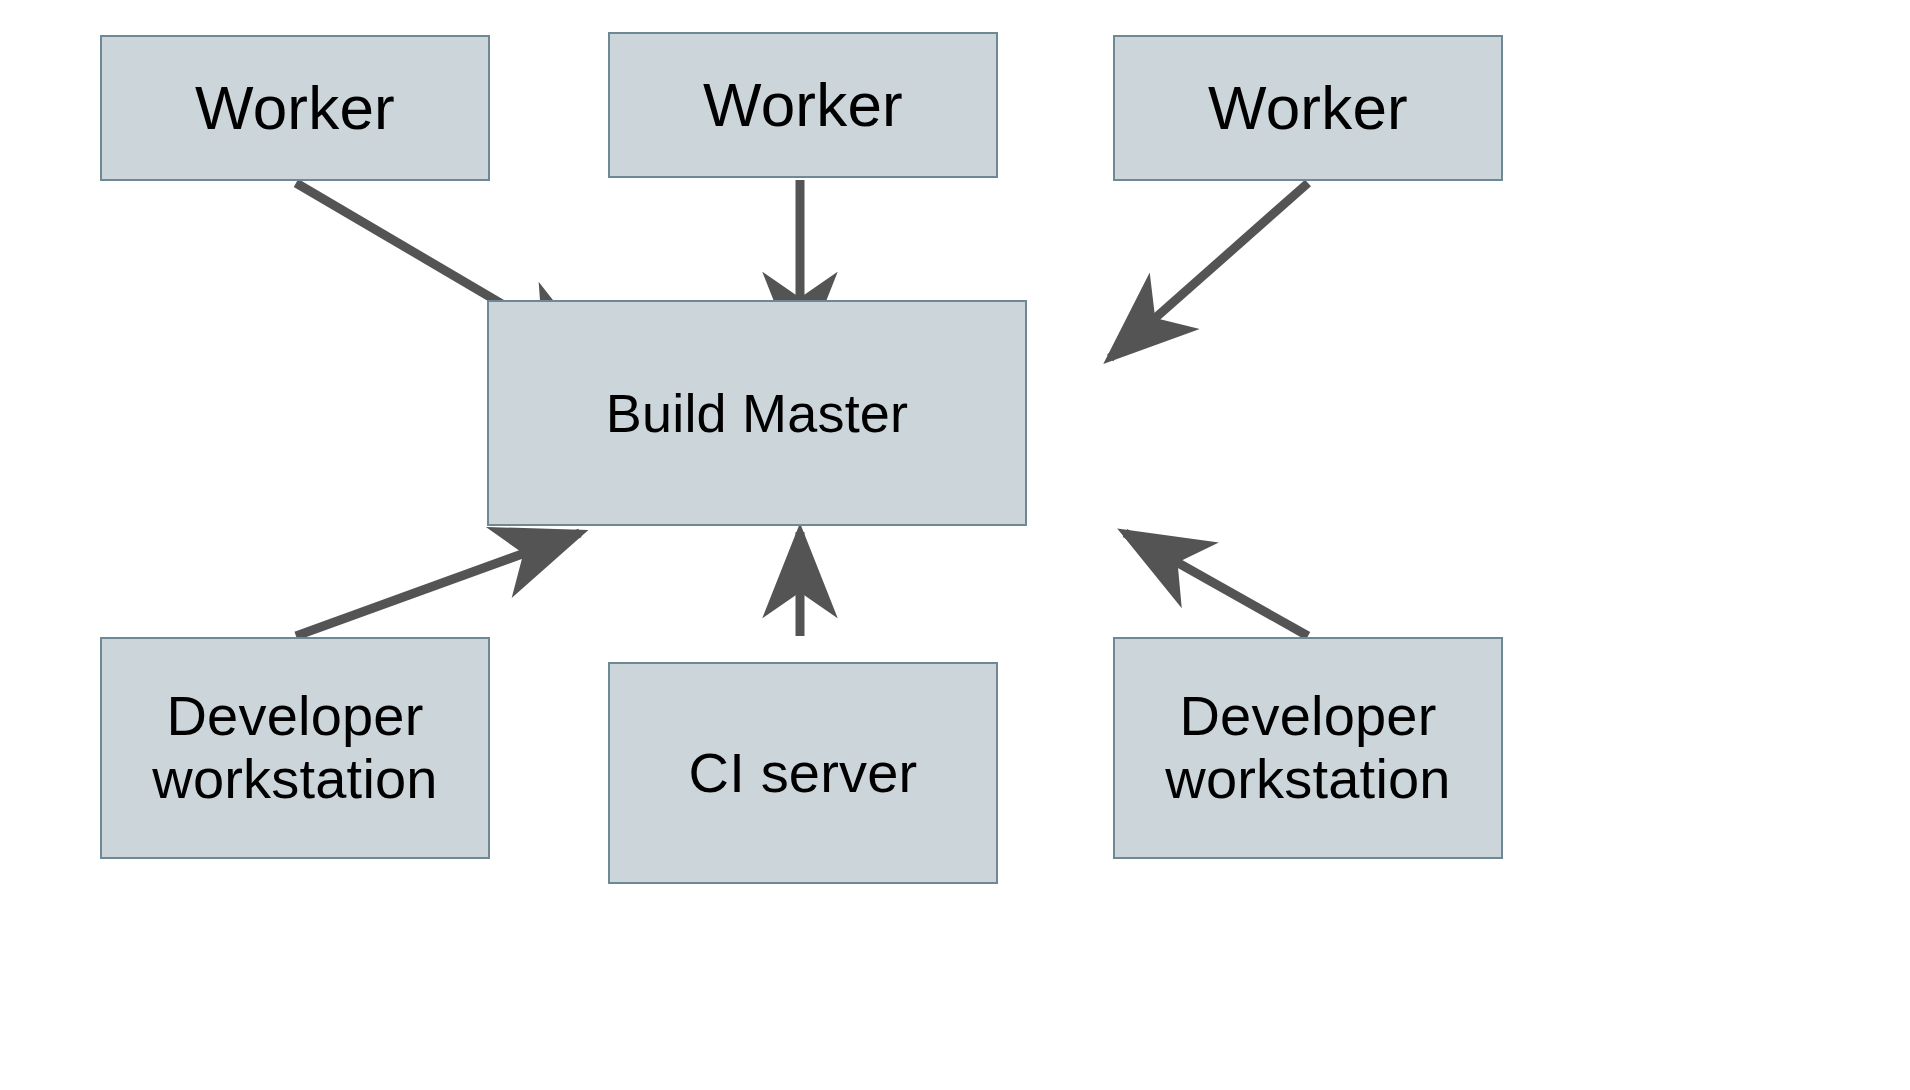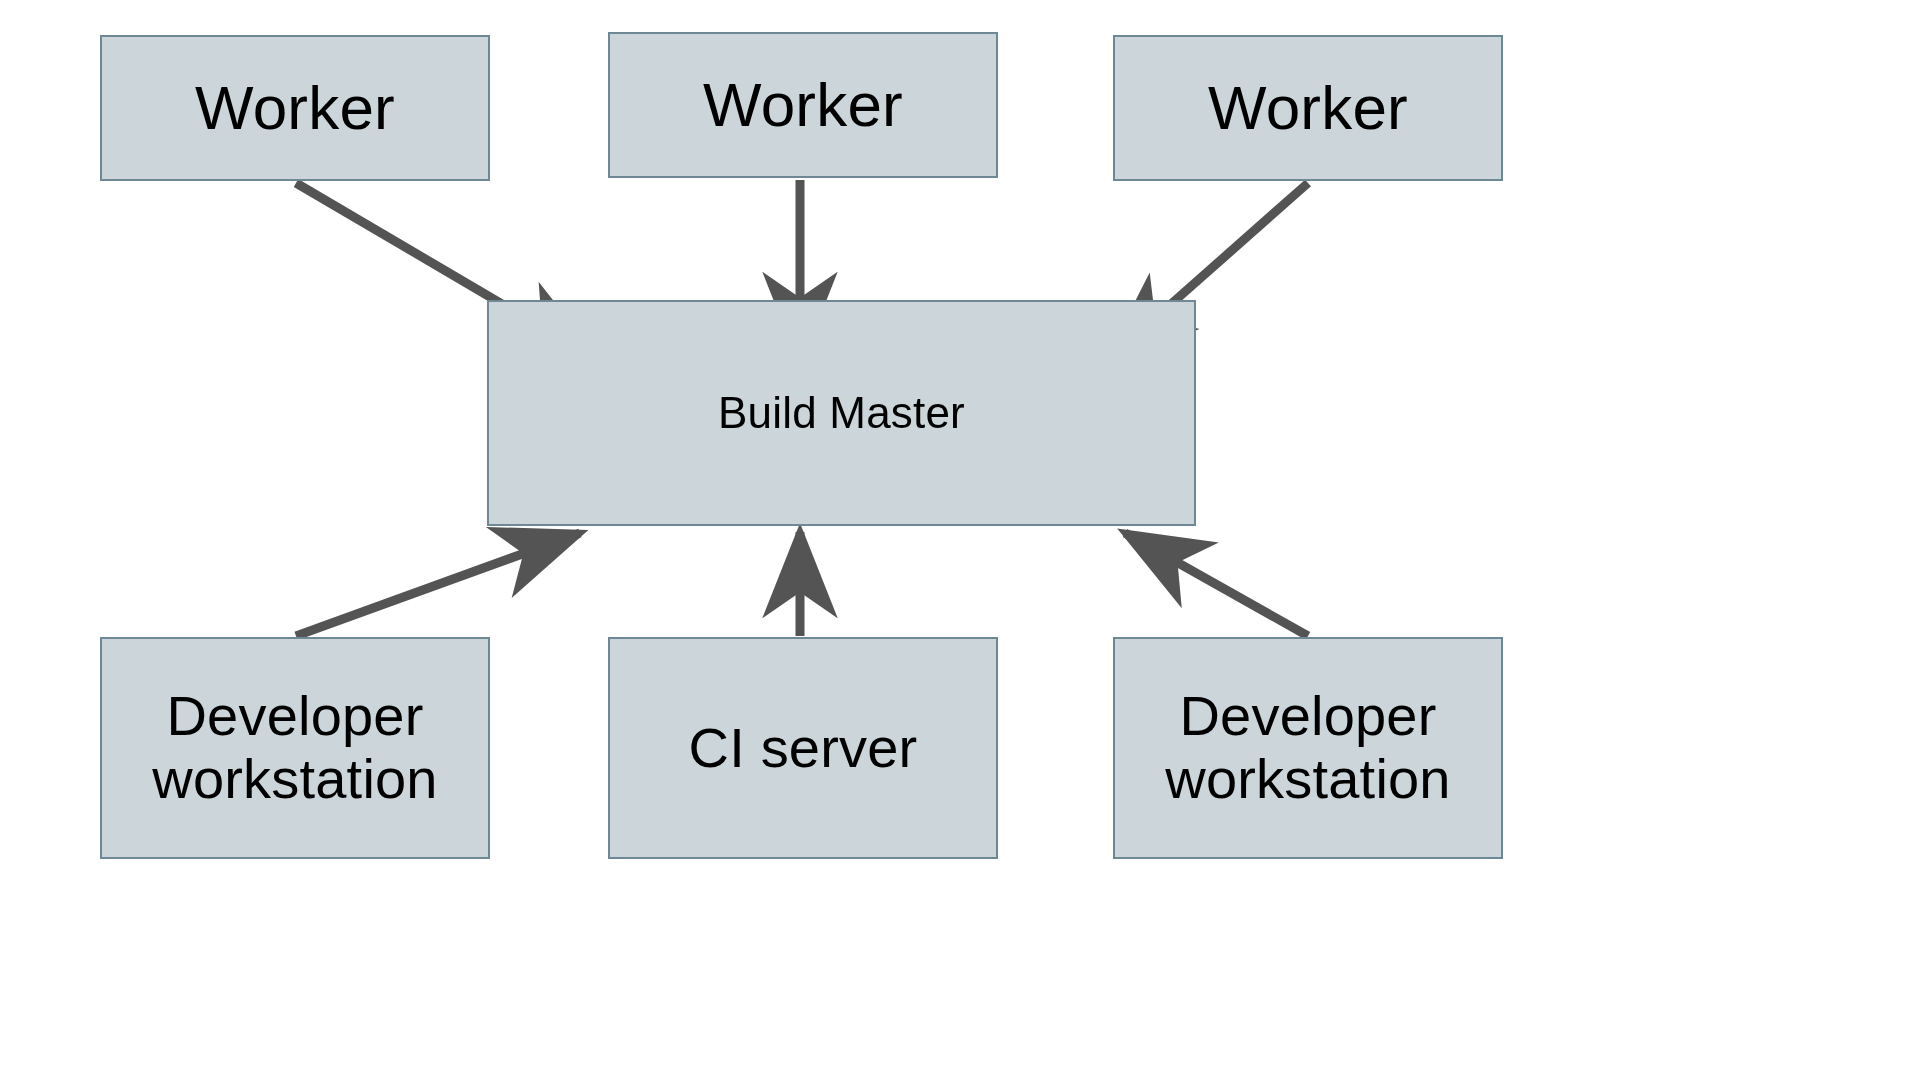--- a/index.html
+++ b/index.html
@@ -46,23 +46,23 @@
   .node-label {
     display: block;
     width: 100%;
     padding: 0 6px;
     box-sizing: border-box;
     white-space: pre-line;
   }
   .n-worker-1 { left: 100px; top: 35px;  width: 390px; height: 146px; font-size: 62px; }
   .n-worker-2 { left: 608px; top: 32px;  width: 390px; height: 146px; font-size: 62px; }
   .n-worker-3 { left: 1113px; top: 35px; width: 390px; height: 146px; font-size: 62px; }
-  .n-master   { left: 487px; top: 300px; width: 709px; height: 226px; font-size: 44px; }
+  .n-master   { left: 487px; top: 300px; width: 540px; height: 226px; font-size: 54px; }
   .n-devws-1  { left: 100px; top: 637px; width: 390px; height: 222px; font-size: 56px; }
-  .n-ci       { left: 608px; top: 637px; width: 390px; height: 222px; font-size: 56px; }
+  .n-ci       { left: 608px; top: 662px; width: 390px; height: 222px; font-size: 56px; }
   .n-devws-2  { left: 1113px; top: 637px; width: 390px; height: 222px; font-size: 56px; }
 </style>
 </head>
 <body>
 
 <div id="canvas">
 
   <svg id="edges" viewBox="0 0 1910 1090">
     <defs>
       <marker id="arrowhead" markerWidth="11" markerHeight="9" refX="9.6" refY="4.5" orient="auto" markerUnits="strokeWidth">

